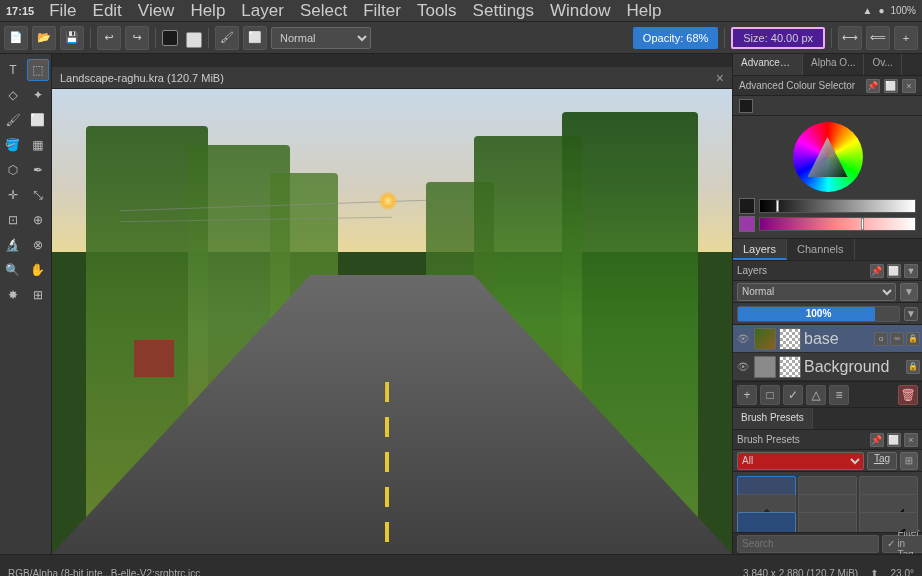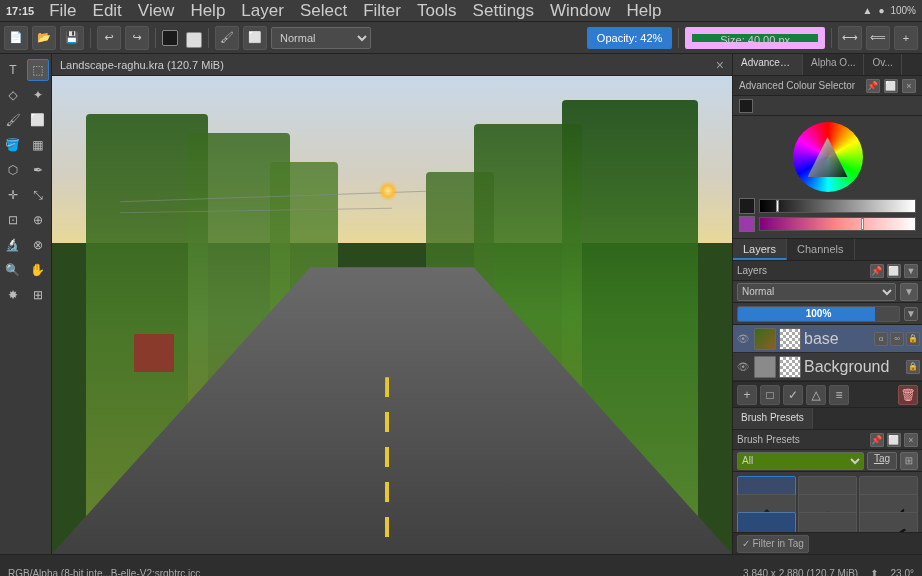--- a/index.html
+++ b/index.html
@@ -91,25 +91,25 @@
       background: #2e7bcf;
       color: white;
       border: none;
       height: 22px;
       padding: 0 10px;
       border-radius: 2px;
       font-size: 11px;
       cursor: pointer;
     }
     .size-btn {
-      background: #15803d;
-      color: #ccc;
-      border: 7px solid #f0abfc;
-      height: 22px;
-      padding: 0 28px;
+      background: #4c1d95;
+      color: #ccc;
+      border: 2px solid #f0abfc;
+      height: 22px;
+      padding: 0 10px;
       border-radius: 2px;
       font-size: 11px;
       cursor: pointer;
     }
 
     
     .main-layout {
       display: flex;
       height: calc(576px - 22px - 32px - 22px);
     }
@@ -145,20 +145,21 @@
       display: flex;
       gap: 1px;
     }
 
     
     .canvas-area {
       flex: 1;
       background: #555;
       position: relative;
       overflow: hidden;
+      margin-top: 13px;
     }
     .canvas-titlebar {
       background: #3a3a3a;
       height: 22px;
       display: flex;
       align-items: center;
       justify-content: space-between;
       padding: 0 8px;
       border-bottom: 1px solid #222;
       font-size: 11px;
@@ -558,21 +559,21 @@
       align-items: center;
       padding: 2px 4px;
       gap: 3px;
       background: #3a3a3a;
       border-bottom: 1px solid #222;
       height: 22px;
     }
     .brush-filter-select {
       flex: 1;
       height: 18px;
-      background: #4d7c0f;
+      background: #b91c1c;
       border: 1px solid #666;
       color: #ccc;
       font-size: 10px;
       border-radius: 2px;
     }
     .tag-btn {
       height: 18px;
       padding: 0 6px;
       background: #4a4a4a;
       border: 1px solid #666;
@@ -717,21 +718,21 @@
   <div class="toolbar-sep"></div>
   <div class="toolbar-btn">🖌</div>
   <div class="toolbar-btn">⬜</div>
   <select class="blend-mode-select">
     <option>Normal</option>
     <option>Multiply</option>
     <option>Screen</option>
     <option>Overlay</option>
   </select>
   <div style="flex:1"></div>
-  <button class="opacity-btn">Opacity: 42%</button>
+  <button class="opacity-btn">Opacity: 68%</button>
   <div class="toolbar-sep"></div>
   <button class="size-btn">Size: 40.00 px</button>
   <div class="toolbar-sep"></div>
   <div class="toolbar-btn">⟷</div>
   <div class="toolbar-btn">⟸</div>
   <div class="toolbar-btn">+</div>
 </div>
 
 <div class="main-layout">
 
@@ -1011,20 +1012,21 @@
           <div class="brush-preview">
             <svg width="50" height="50" viewBox="0 0 50 50">
               <path d="M 8 35 L 42 12" stroke="#111" stroke-width="3" stroke-linecap="round"></path>
               <path d="M 8 37 L 42 14" stroke="#777" stroke-width="1" stroke-linecap="round"></path>
             </svg>
           </div>
         </div>
       </div>
 
       <div class="brush-search-row">
+        <input type="text" class="brush-search" placeholder="Search" style="">
         <div class="filter-tag-btn">
           <span>✓</span>
           <span>Filter in Tag</span>
         </div>
       </div>
     </div>
 
   </div>
 </div>
 

